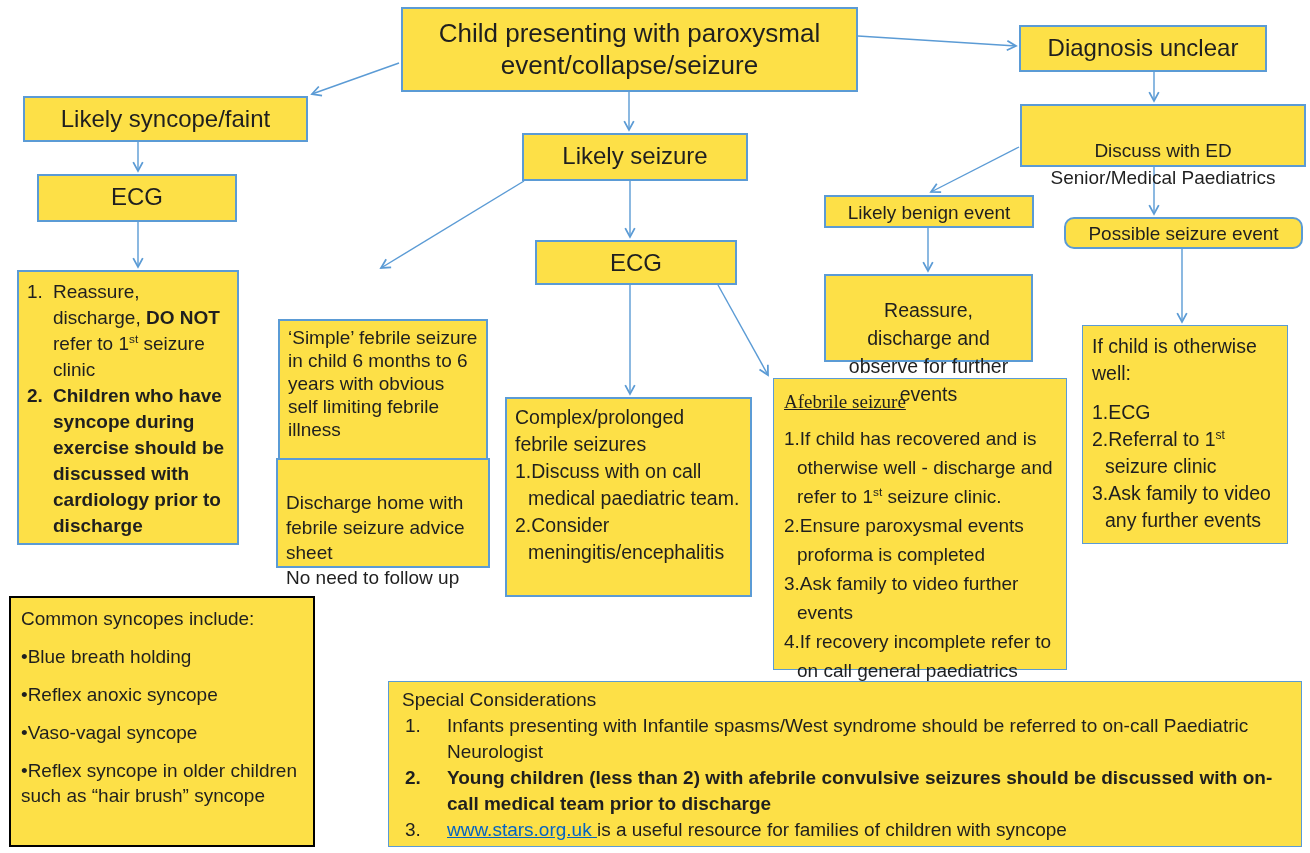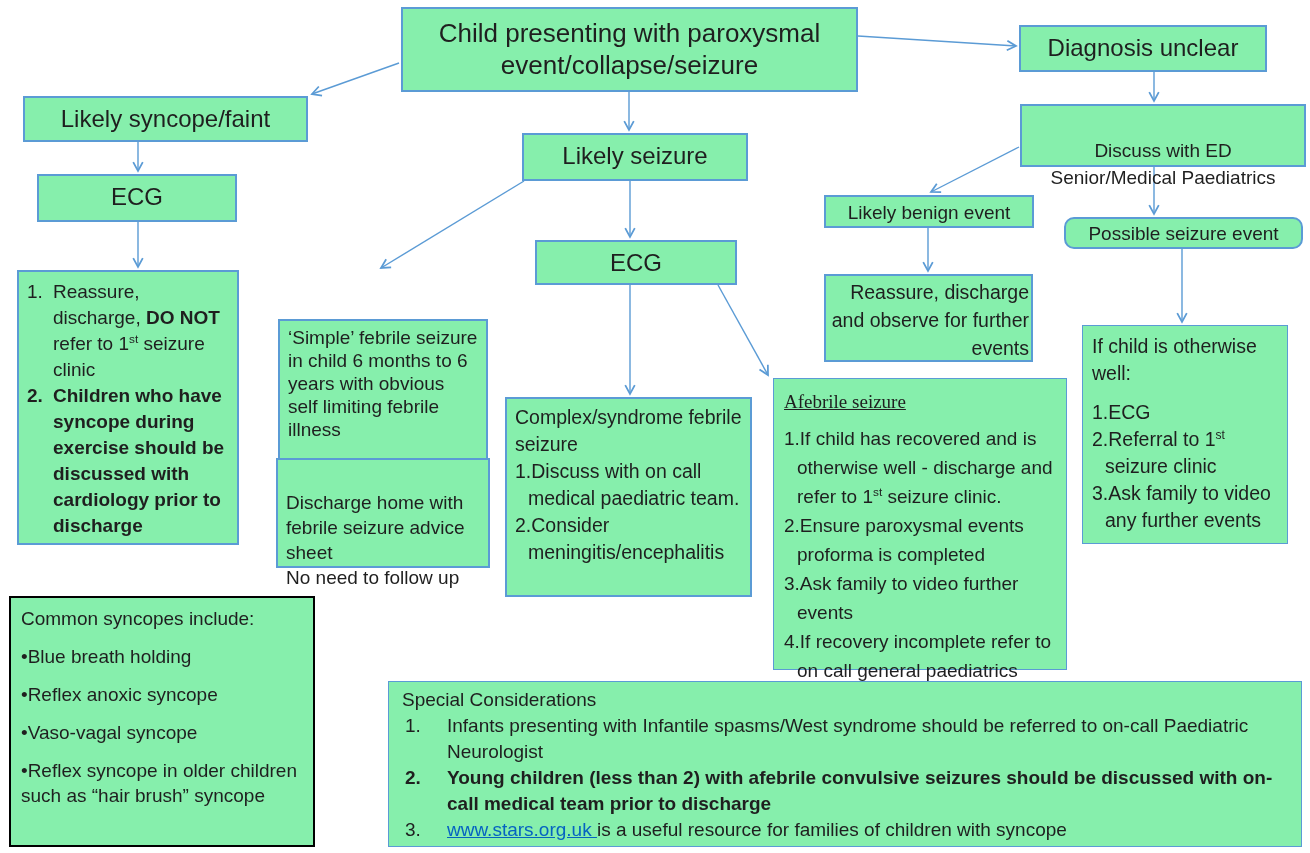--- a/index.html
+++ b/index.html
@@ -1,18 +1,18 @@
 <!DOCTYPE html>
 <html><head>
 <meta charset="utf-8">
 <style>
   html,body{margin:0;padding:0;background:#ffffff;}
   #page{position:relative;width:1310px;height:853px;background:#ffffff;
         font-family:"Liberation Sans", sans-serif;color:#1f1f1f;overflow:hidden;}
-  .node{position:absolute;box-sizing:border-box;background:#86efac;border:2px solid #5B9BD5;}
+  .node{position:absolute;box-sizing:border-box;background:#fde047;border:2px solid #5B9BD5;}
   .thin{border-width:1.5px;}
   .blackbox{border:2px solid #000000;}
   .center{text-align:center;}
   .h1{font-size:26px;line-height:32px;padding:8px 6px;}
   .h2{font-size:24px;line-height:30px;padding:6px 4px;}
   .prewrap{white-space:pre-line;}
   sup{font-size:62%;line-height:0;}
   .underline{text-decoration:underline;font-family:Liberation Serif, serif;}
   .hang{padding-left:13px;text-indent:-13px;}
   .nrow{display:flex;}
@@ -33,21 +33,21 @@
   #n-ecg-left{left:37px;top:174px;width:200px;height:48px;}
   #n-syncope-list{left:17px;top:270px;width:222px;height:275px;font-size:19px;line-height:26px;padding:7px 4px 4px 8px;}
   #n-seizure{left:522px;top:133px;width:226px;height:48px;}
   #n-ecg-center{left:535px;top:240px;width:202px;height:45px;}
   #n-simple{left:278px;top:271px;width:210px;height:141px;font-size:19px;line-height:23px;padding:5px 8px;margin-top:48px;}
   #n-discharge{left:276px;top:458px;width:214px;height:110px;font-size:19px;line-height:25px;padding:5px 8px;}
   #n-complex{left:505px;top:397px;width:247px;height:200px;font-size:19.5px;line-height:27px;padding:5px 8px;}
   #n-afebrile{left:773px;top:378px;width:294px;height:292px;font-size:19px;line-height:29px;padding:8px 10px;}
   #n-afebrile .title{margin-bottom:8px;}
   #n-benign{left:824px;top:195px;width:210px;height:33px;font-size:19px;line-height:27px;padding:2px;}
-  #n-reassure{left:824px;top:274px;width:209px;height:88px;font-size:19.5px;line-height:28px;padding:2px;text-align:right;}
+  #n-reassure{left:824px;top:274px;width:209px;height:88px;font-size:19.5px;line-height:28px;padding:20px;}
   #n-possible{left:1064px;top:217px;width:239px;height:32px;font-size:19px;line-height:26px;padding:2px;border-radius:10px;}
   #n-ifwell{left:1082px;top:325px;width:206px;height:219px;font-size:19.5px;line-height:27px;padding:7px 9px;}
   #n-ifwell .title{margin-bottom:12px;}
   #n-common{left:9px;top:596px;width:306px;height:251px;font-size:19px;line-height:25px;padding:8px 10px;}
   #n-common .bullet{margin-top:13px;}
   #n-special{left:388px;top:681px;width:914px;height:166px;font-size:19px;line-height:26px;padding:5px 3px;}
 </style>
 </head>
 <body>
 
@@ -119,21 +119,21 @@
   <div id="n-simple" class="node">
     <span>‘Simple’ febrile seizure in child 6 months to 6 years with obvious self limiting febrile illness</span>
   </div>
 
   <div id="n-discharge" class="node prewrap">
     <span>Discharge home with febrile seizure advice sheet
 No need to follow up</span>
   </div>
 
   <div id="n-complex" class="node">
-    <div class="title">Complex/syndrome febrile seizure</div>
+    <div class="title">Complex/prolonged febrile seizures</div>
     <div class="hang"><span>1.Discuss with on call medical paediatric team.</span></div>
     <div class="hang"><span>2.Consider meningitis/encephalitis</span></div>
   </div>
 
   <div id="n-afebrile" class="node thin">
     <div class="title underline">Afebrile seizure</div>
     <div class="hang"><span>1.If child has recovered and is otherwise well - discharge and refer to 1</span><sup>st</sup><span> seizure clinic.</span></div>
     <div class="hang"><span>2.Ensure paroxysmal events proforma is completed</span></div>
     <div class="hang"><span>3.Ask family to video further events</span></div>
     <div class="hang"><span>4.If recovery incomplete refer to on call general paediatrics</span></div>

